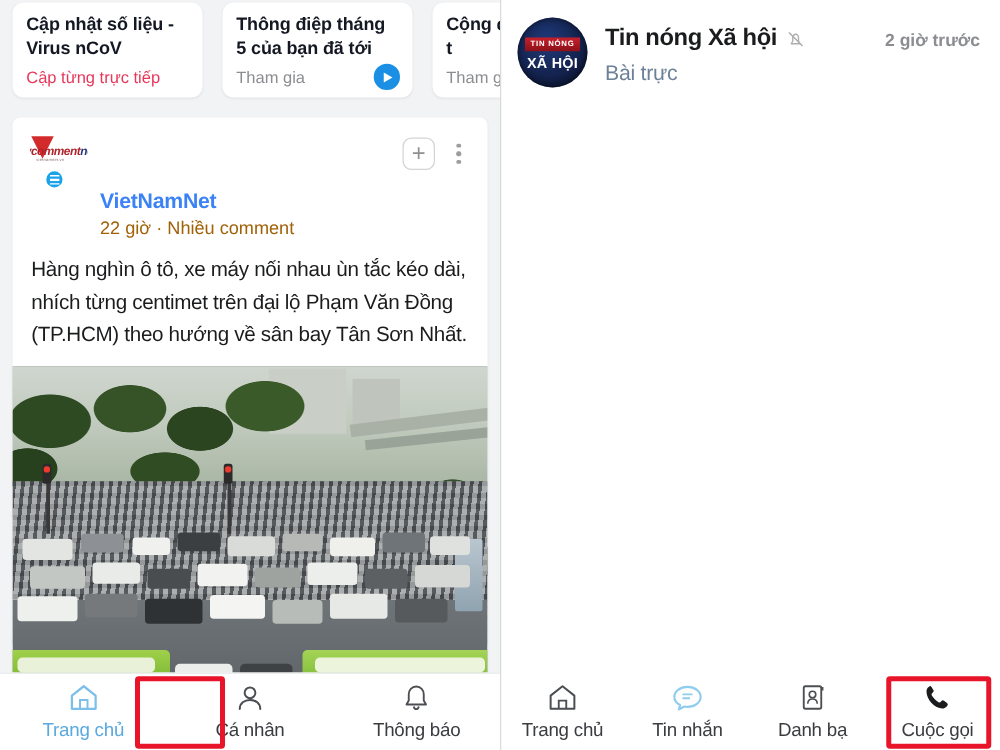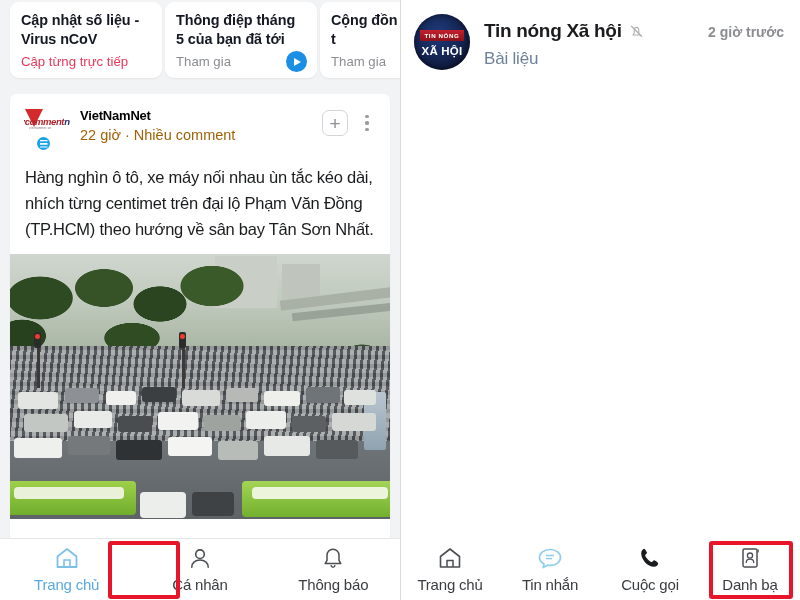--- a/index.html
+++ b/index.html
@@ -20,21 +20,21 @@
   }
   .panel-divider {
     position: absolute; left: 400px; top: 0;
     width: 1px; height: 600px; background: #d9dadc; z-index: 50;
   }
 
   
   .cards-strip {
     position: absolute; top: 0; left: 0;
     width: 400px; height: 84px;
-    display: flex; gap: 3px;
+    display: flex; gap: 16px;
     padding: 2px 0 6px 10px;
     background: #f2f3f5;
   }
   .promo-card {
     flex: 0 0 auto;
     width: 152px; height: 76px;
     background: #ffffff;
     border-radius: 9px;
     padding: 9px 11px 0 11px;
     position: relative;
@@ -104,21 +104,21 @@
     width: 17px; height: 17px; border-radius: 50%;
     background: #1aa3e8;
     border: 2px solid #ffffff;
     display: flex; align-items: center; justify-content: center;
   }
   .badge-icon::after {
     content: ""; width: 8px; height: 8px; background: #ffffff;
     clip-path: polygon(0 0,100% 0,100% 22%,0 22%,0 44%,100% 44%,100% 66%,0 66%,0 88%,100% 88%,100% 100%,0 100%);
   }
   .post-meta { margin-left: 10px; padding-top: 2px; flex: 1 1 auto; }
-  .post-author { font-size: 13px; font-weight: 700; color: #000000; letter-spacing: -.2px; }
+  .post-author { font-size: 17px; font-weight: 700; color: #3b82f6; letter-spacing: -.2px; margin-top: 43px; }
   .post-time { font-size: 14.5px; color: #a16207; margin-top: 4px; }
   .plus-btn {
     position: absolute; right: 42px; top: 16px;
     width: 26px; height: 26px; border-radius: 7px;
     border: 1.4px solid #d2d4d7;
     display: flex; align-items: center; justify-content: center;
     color: #8e9093; font-size: 19px; line-height: 1; font-weight: 300;
   }
   .dots-btn {
     position: absolute; right: 14px; top: 16px;
@@ -406,21 +406,21 @@
       <div class="r-head-texts">
         <div class="r-name-row">
           <span class="r-name">Tin nóng Xã hội</span>
           <span class="r-mute">
             <svg width="15" height="15" viewBox="0 0 15 15">
               <path d="M4 11 L11 11 L9.8 9 L9.8 6.4 C9.8 4.6 8.6 3.4 7.5 3.4 C6.4 3.4 5.2 4.6 5.2 6.4 L5.2 9 Z" fill="none" stroke="#4b4e52" stroke-width="1.1" stroke-linejoin="round"></path>
               <line x1="2.2" y1="2" x2="13" y2="12.8" stroke="#4b4e52" stroke-width="1.3"></line>
             </svg>
           </span>
         </div>
-        <div class="r-subtitle">Bài liệu</div>
+        <div class="r-subtitle">Bài trực</div>
       </div>
 
       <div class="r-time">2 giờ trước</div>
     </div>
 
     <div class="r-bottom-nav">
 
       <div class="nav-item">
         <span class="nav-icon">
           <svg width="26" height="24" viewBox="0 0 26 24">
@@ -433,40 +433,40 @@
 
       <div class="nav-item">
         <span class="nav-icon">
           <svg width="26" height="24" viewBox="0 0 26 24">
             <path d="M13 3.5 C6.9 3.5 2.5 7.3 2.5 11.5 C2.5 14.2 4.3 16.6 7.1 18 L6.1 21.6 L10.4 19.2 C11.2 19.35 12.1 19.45 13 19.45 C19.1 19.45 23.5 15.7 23.5 11.5 C23.5 7.3 19.1 3.5 13 3.5 Z" fill="none" stroke="#8fcdee" stroke-width="1.7" stroke-linejoin="round"></path>
             <line x1="9" y1="9.5" x2="17" y2="9.5" stroke="#8fcdee" stroke-width="1.5"></line>
             <line x1="9" y1="12.6" x2="15" y2="12.6" stroke="#8fcdee" stroke-width="1.5"></line>
           </svg>
         </span>
         <span class="nav-label">Tin nhắn</span>
-      </div>
-
-      <div class="nav-item">
-        <span class="nav-icon">
-          <svg width="26" height="24" viewBox="0 0 26 24">
-            <path d="M7.6 2.8 C6.2 2.8 4.2 4.6 4.2 7.2 C4.2 13.6 10.6 20.8 17 20.8 C19.4 20.8 21.2 18.8 21.2 17.4 C21.2 16.6 18 14.2 17.2 14.2 C16.4 14.2 15.4 16 14.6 16 C13.2 16 8.2 11 8.2 9.4 C8.2 8.6 10 7.6 10 6.8 C10 6 7.6 2.8 7.6 2.8 Z" fill="#1b1c1e"></path>
-          </svg>
-        </span>
-        <span class="nav-label">Cuộc gọi</span>
       </div>
 
       <div class="nav-item">
         <span class="nav-icon">
           <svg width="26" height="24" viewBox="0 0 26 24">
             <rect x="6" y="3" width="14" height="18" rx="1.4" fill="none" stroke="#4b4e52" stroke-width="1.5"></rect>
             <circle cx="13" cy="9.6" r="2.6" fill="none" stroke="#4b4e52" stroke-width="1.3"></circle>
             <path d="M9.2 17 C9.2 14.4 11 13.2 13 13.2 C15 13.2 16.8 14.4 16.8 17" fill="none" stroke="#4b4e52" stroke-width="1.3"></path>
             <line x1="21.1" y1="3.6" x2="21.1" y2="6.4" stroke="#4b4e52" stroke-width="1.3"></line>
           </svg>
         </span>
         <span class="nav-label">Danh bạ</span>
       </div>
+
+      <div class="nav-item">
+        <span class="nav-icon">
+          <svg width="26" height="24" viewBox="0 0 26 24">
+            <path d="M7.6 2.8 C6.2 2.8 4.2 4.6 4.2 7.2 C4.2 13.6 10.6 20.8 17 20.8 C19.4 20.8 21.2 18.8 21.2 17.4 C21.2 16.6 18 14.2 17.2 14.2 C16.4 14.2 15.4 16 14.6 16 C13.2 16 8.2 11 8.2 9.4 C8.2 8.6 10 7.6 10 6.8 C10 6 7.6 2.8 7.6 2.8 Z" fill="#1b1c1e"></path>
+          </svg>
+        </span>
+        <span class="nav-label">Cuộc gọi</span>
+      </div>
     </div>
 
     <div class="hl-box" style="left:309px; top:541px; width:84px; height:58px;"></div>
   </div>
 
 </div>
 
 </body></html>

